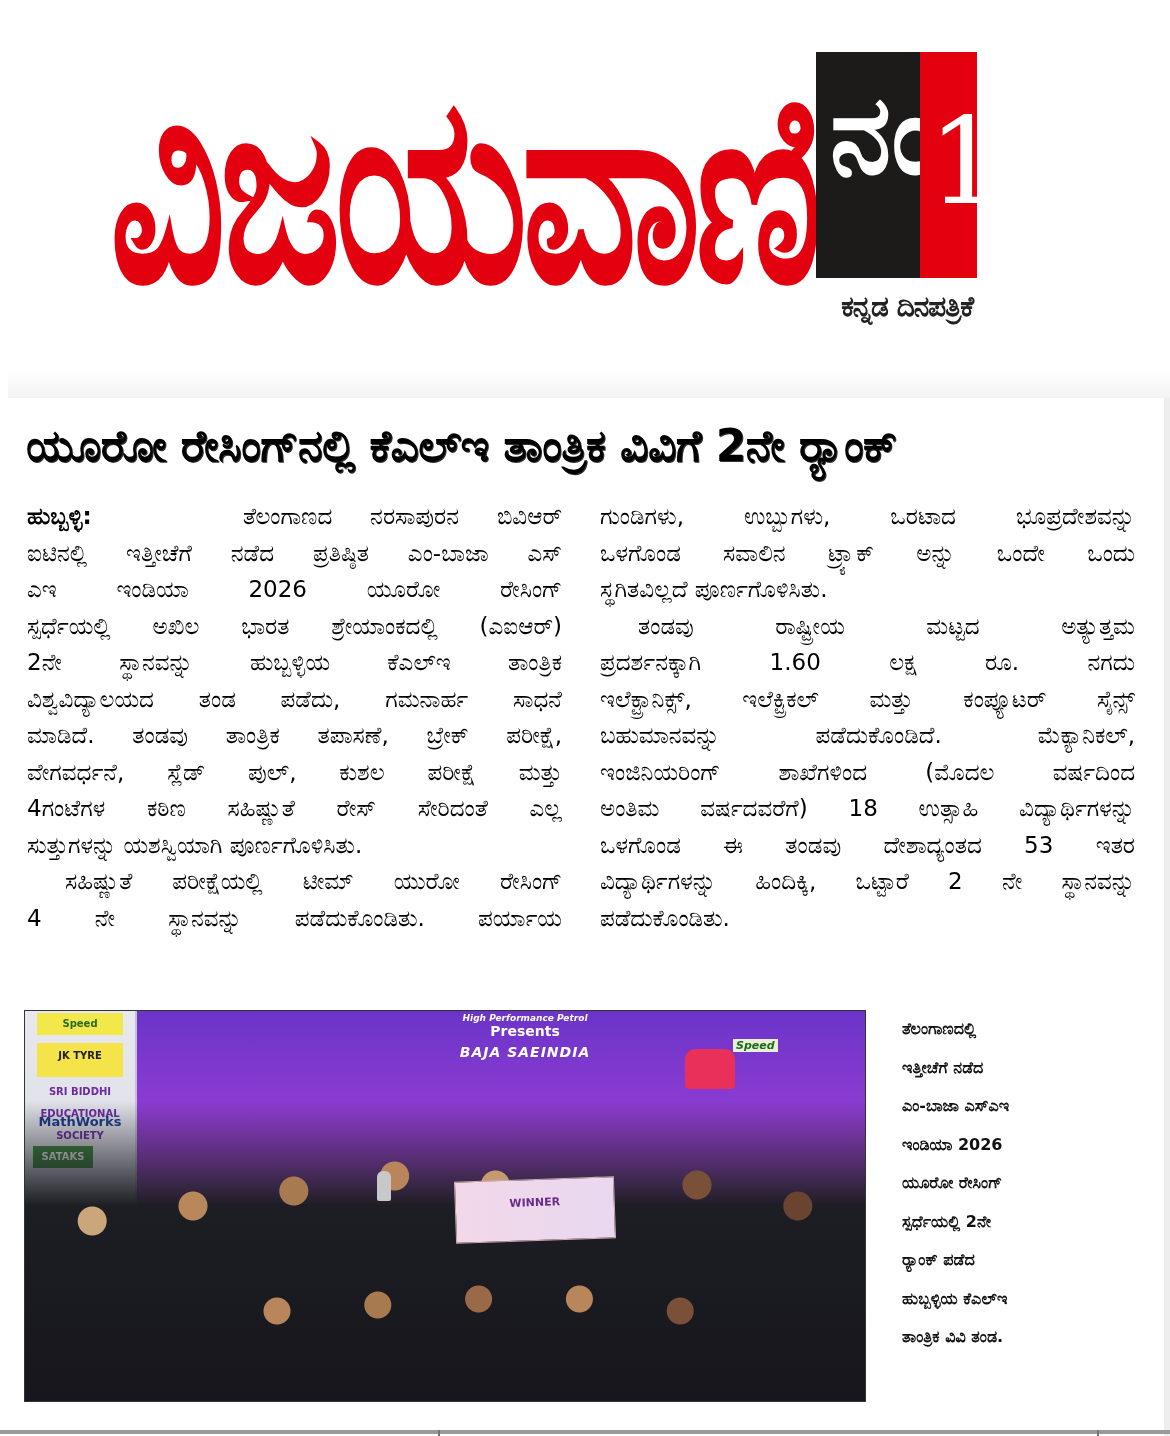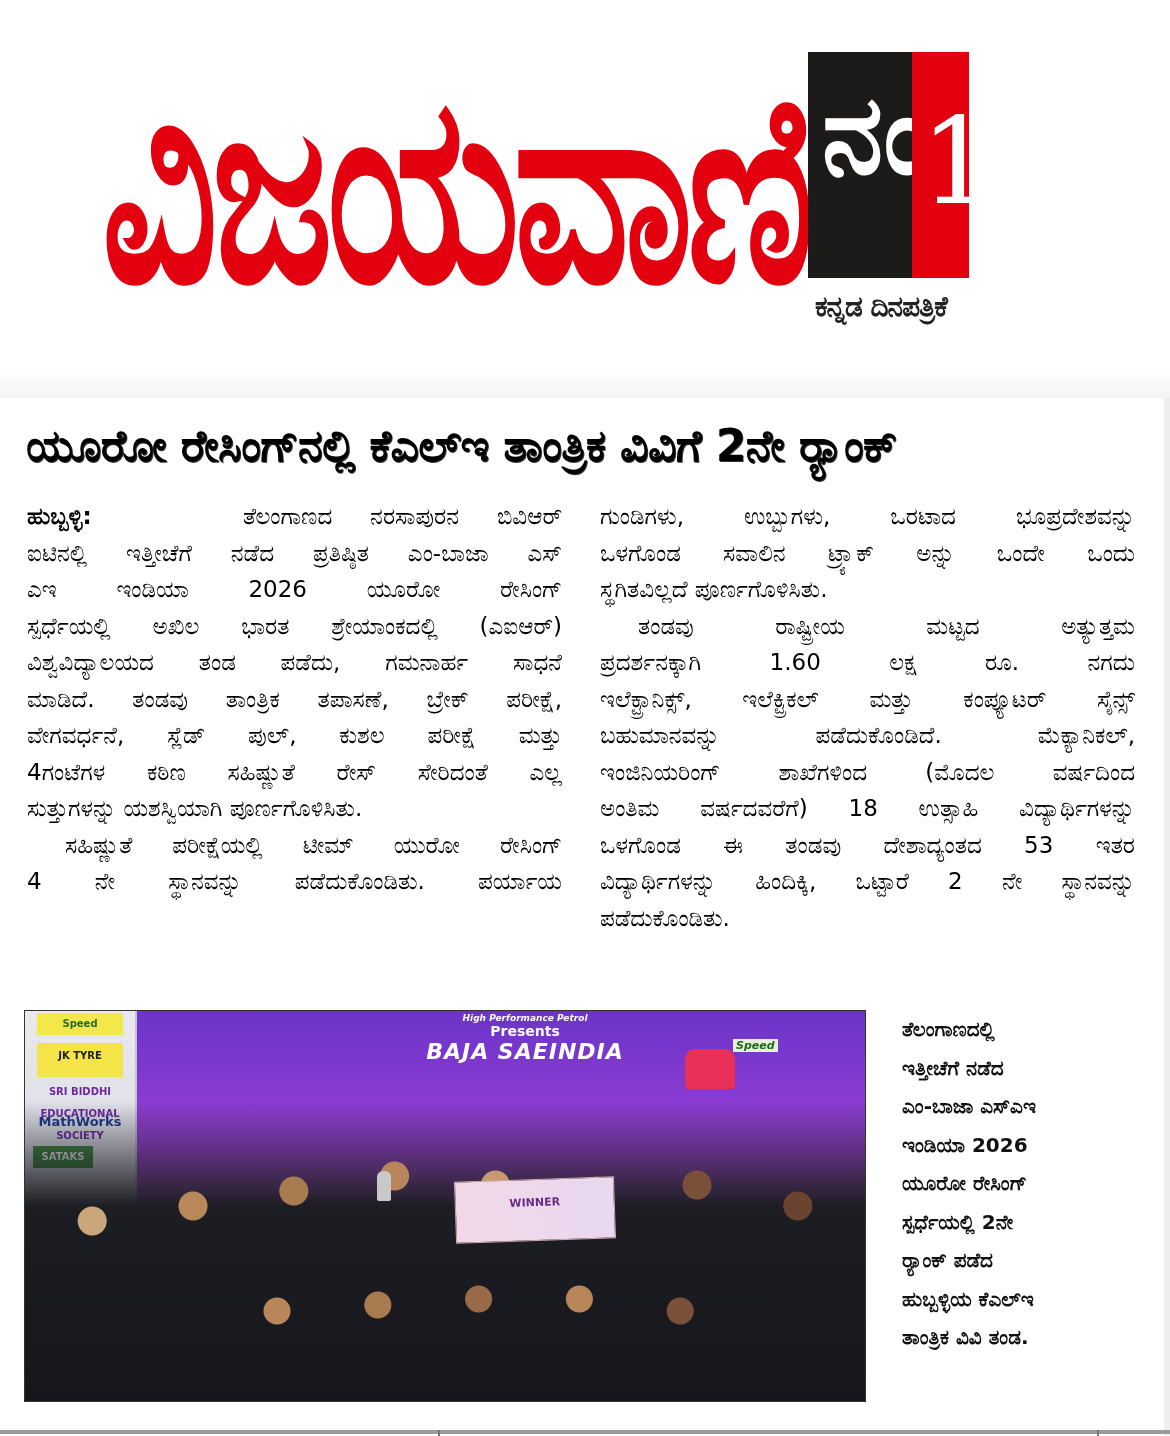--- a/index.html
+++ b/index.html
@@ -1,19 +1,19 @@
 <!DOCTYPE html>
 <html><head>
   <meta charset="utf-8">
   <style>
     * { box-sizing: border-box; margin: 0; padding: 0; }
     html, body { width: 1170px; height: 1436px; background: #ffffff; overflow: hidden; }
     body { position: relative; font-family: "DejaVu Sans", sans-serif; color: #111; }
 
-    .masthead { position: absolute; left: 0; top: 0; width: 976px; height: 395px; background: #ffffff; }
+    .masthead { position: absolute; left: 8px; top: 0; width: 976px; height: 395px; background: #ffffff; text-align: right; }
     .masthead-fade { position: absolute; left: 0; top: 370px; width: 1170px; height: 28px; background: linear-gradient(#ffffff, #f3f3f3); }
     .brand-name {
       position: absolute; left: 160px; top: 30px; width: 590px; height: 320px;
       display: flex; align-items: center; justify-content: center;
       font-family: "DejaVu Sans", sans-serif; font-weight: bold;
       font-size: 180px; line-height: 1; color: #e3000f; letter-spacing: -6px;
       transform: scaleY(1.45); transform-origin: center;
     }
     .no1-box { position: absolute; left: 808px; top: 52px; width: 161px; height: 226px; display: flex; }
     .no1-black { width: 104px; height: 100%; background: #1c1b1a; position: relative; }
@@ -67,21 +67,21 @@
     .sponsor { position: absolute; left: 12px; width: 86px; height: 22px; font-size: 10px; font-weight: bold; text-align: center; line-height: 22px; }
     .sponsor.s1 { top: 2px; background: #f2e84a; color: #2a6a2a; }
     .sponsor.s2 { top: 32px; background: #f4e44a; color: #222; height: 34px; line-height: 26px; }
     .sponsor.s3 { top: 70px; color: #6a2aa0; background: transparent; }
     .sponsor.s4 { top: 100px; color: #1a3a8a; background: transparent; font-size: 13px; }
     .sponsor.s5 { top: 135px; background: #3a8a3a; color: #fff; width: 60px; left: 8px; }
     .photo-presenter { position: absolute; left: 400px; top: 2px; width: 200px; text-align: center; font-size: 9px; font-style: italic; font-weight: bold; color: #fff; }
     .photo-presents { position: absolute; left: 400px; top: 12px; width: 200px; text-align: center; font-size: 14px; font-weight: bold; color: #fff; }
     .photo-event-title {
       position: absolute; left: 340px; top: 28px; width: 320px; text-align: center;
-      font-size: 22px; font-weight: bold; font-style: italic; color: #fff; letter-spacing: 1px; line-height: 26px;
+      font-size: 14px; font-weight: bold; font-style: italic; color: #fff; letter-spacing: 1px; line-height: 26px;
     }
     .photo-logo-right { position: absolute; left: 660px; top: 28px; width: 110px; height: 60px; }
     .photo-logo-right .car { position: absolute; left: 0; top: 10px; width: 50px; height: 40px; background: #e8305a; border-radius: 10px 10px 4px 4px; }
     .photo-logo-right .speed { position: absolute; left: 48px; top: 0; font-size: 11px; font-weight: bold; font-style: italic; color: #1a6a1a; background: #e8f0d8; padding: 0 3px; }
     .crowd {
       position: absolute; left: 0; bottom: 0; width: 100%; height: 300px;
       background:
         radial-gradient(circle at 8% 40%, #caa67a 0 14px, transparent 15px),
         radial-gradient(circle at 20% 35%, #b8875a 0 14px, transparent 15px),
         radial-gradient(circle at 32% 30%, #a87a50 0 14px, transparent 15px),
@@ -99,21 +99,21 @@
     }
     .cheque {
       position: absolute; left: 430px; top: 168px; width: 160px; height: 62px;
       background: linear-gradient(90deg, #f2d8e8, #e8d8f0); border: 1px solid #caa; transform: rotate(-2deg);
     }
     .cheque-title { position: absolute; left: 0; top: 16px; width: 100%; text-align: center; font-size: 11px; font-weight: bold; color: #6a2a8a; }
     .trophy { position: absolute; left: 352px; top: 160px; width: 14px; height: 30px; background: #c8c8c8; border-radius: 6px 6px 2px 2px; }
 
     .caption {
       position: absolute; left: 902px; top: 612px; width: 240px;
-      font-size: 20px; font-weight: bold; line-height: 38.5px; color: #111;
+      font-size: 16px; font-weight: bold; line-height: 38.5px; color: #111;
     }
 
     .bottom-rule { position: absolute; left: 0; top: 1430px; width: 1170px; height: 4px; background: #9a9a9a; }
     .bottom-tick { position: absolute; top: 1430px; width: 2px; height: 6px; background: #777; }
   </style>
 </head>
 <body>
 
 <header class="masthead">
   <div class="brand-name">ವಿಜಯವಾಣಿ</div>
@@ -132,20 +132,21 @@
 
 <article class="article">
   <div class="article-border-right"></div>
   <h1 class="headline">ಯೂರೋ ರೇಸಿಂಗ್‌ನಲ್ಲಿ ಕೆಎಲ್‌ಇ ತಾಂತ್ರಿಕ ವಿವಿಗೆ 2ನೇ ರ‍್ಯಾಂಕ್</h1>
 
   <div class="col col-left">
     <p><span class="dateline">ಹುಬ್ಬಳ್ಳಿ:</span>&nbsp;&nbsp;&nbsp;&nbsp;<span>ತೆಲಂಗಾಣದ ನರಸಾಪುರನ ಬಿವಿಆರ್</span></p>
     <p>ಐಟಿನಲ್ಲಿ ಇತ್ತೀಚೆಗೆ ನಡೆದ ಪ್ರತಿಷ್ಠಿತ ಎಂ-ಬಾಜಾ ಎಸ್</p>
     <p>ಎಇ ಇಂಡಿಯಾ 2026 ಯೂರೋ ರೇಸಿಂಗ್</p>
     <p>ಸ್ಪರ್ಧೆಯಲ್ಲಿ ಅಖಿಲ ಭಾರತ ಶ್ರೇಯಾಂಕದಲ್ಲಿ (ಎಐಆರ್)</p>
+    <p>2ನೇ ಸ್ಥಾನವನ್ನು ಹುಬ್ಬಳ್ಳಿಯ ಕೆಎಲ್‌ಇ ತಾಂತ್ರಿಕ</p>
     <p>ವಿಶ್ವವಿದ್ಯಾಲಯದ ತಂಡ ಪಡೆದು, ಗಮನಾರ್ಹ ಸಾಧನೆ</p>
     <p>ಮಾಡಿದೆ. ತಂಡವು ತಾಂತ್ರಿಕ ತಪಾಸಣೆ, ಬ್ರೇಕ್ ಪರೀಕ್ಷೆ,</p>
     <p>ವೇಗವರ್ಧನೆ, ಸ್ಲೆಡ್ ಪುಲ್, ಕುಶಲ ಪರೀಕ್ಷೆ ಮತ್ತು</p>
     <p>4ಗಂಟೆಗಳ ಕಠಿಣ ಸಹಿಷ್ಣುತೆ ರೇಸ್ ಸೇರಿದಂತೆ ಎಲ್ಲ</p>
     <p class="last-line">ಸುತ್ತುಗಳನ್ನು ಯಶಸ್ವಿಯಾಗಿ ಪೂರ್ಣಗೊಳಿಸಿತು.</p>
     <p class="indent">ಸಹಿಷ್ಣುತೆ ಪರೀಕ್ಷೆಯಲ್ಲಿ ಟೀಮ್ ಯುರೋ ರೇಸಿಂಗ್</p>
     <p>4 ನೇ ಸ್ಥಾನವನ್ನು ಪಡೆದುಕೊಂಡಿತು. ಪರ್ಯಾಯ</p>
   </div>
 
   <div class="col col-right">

